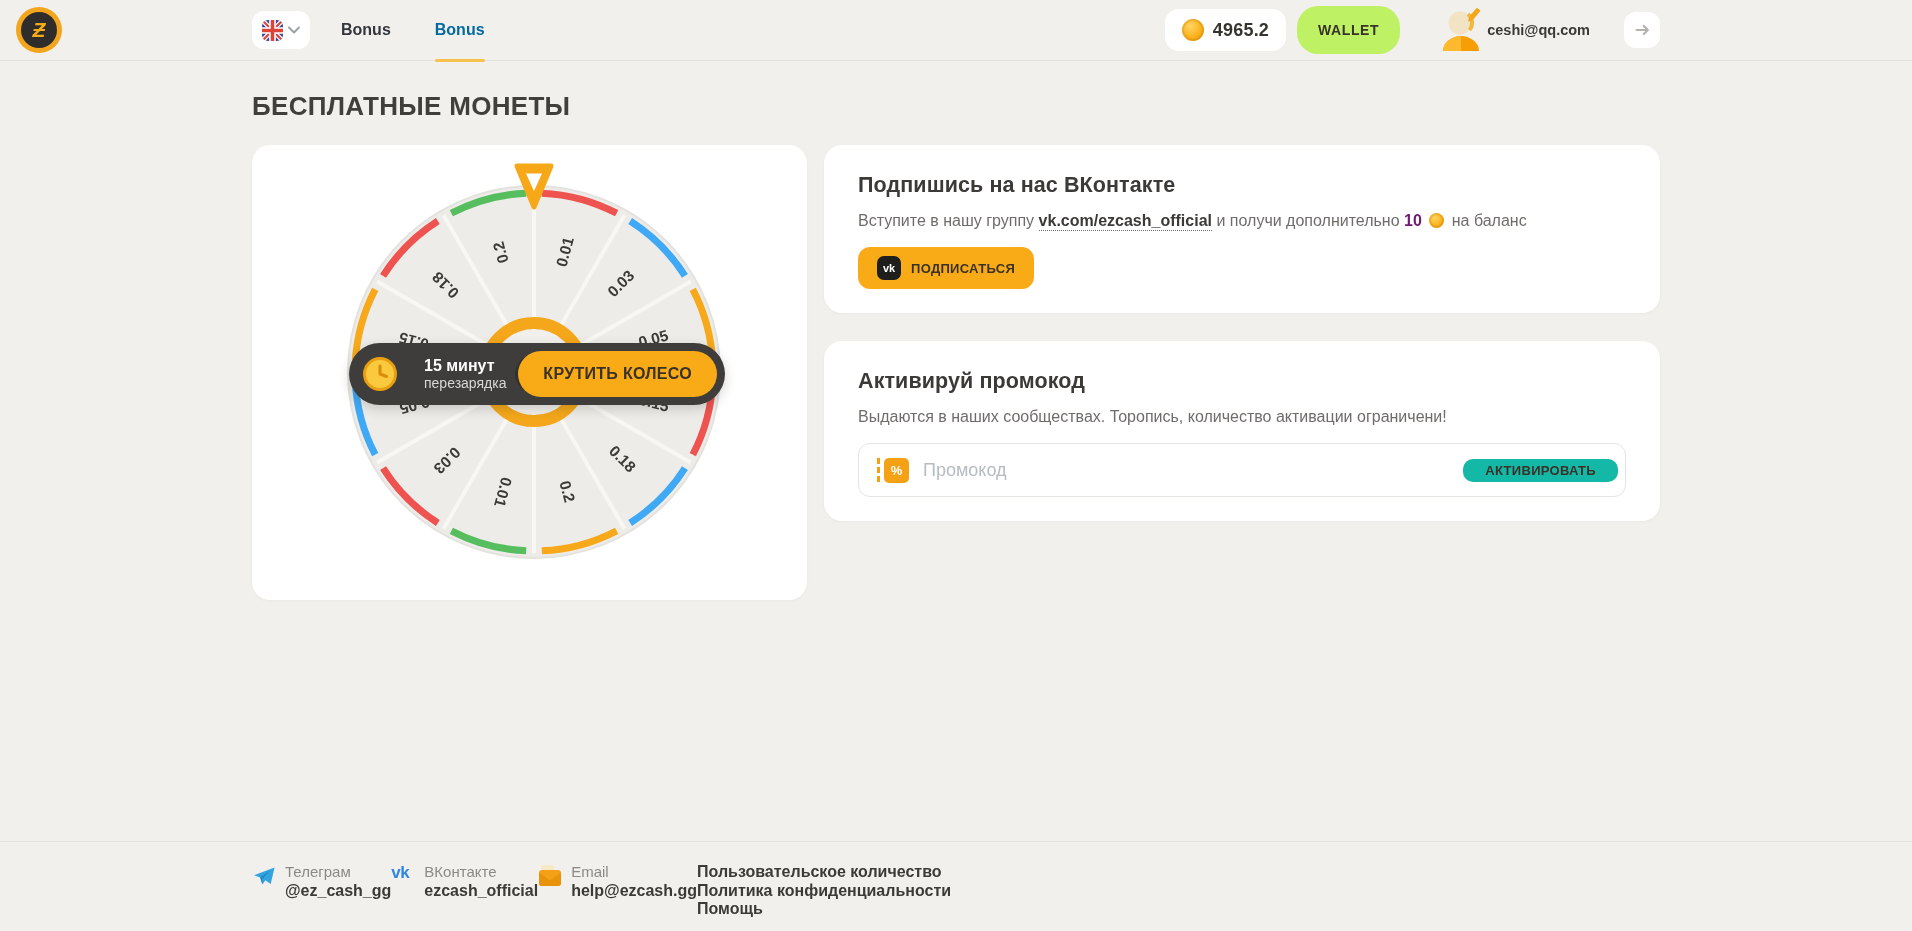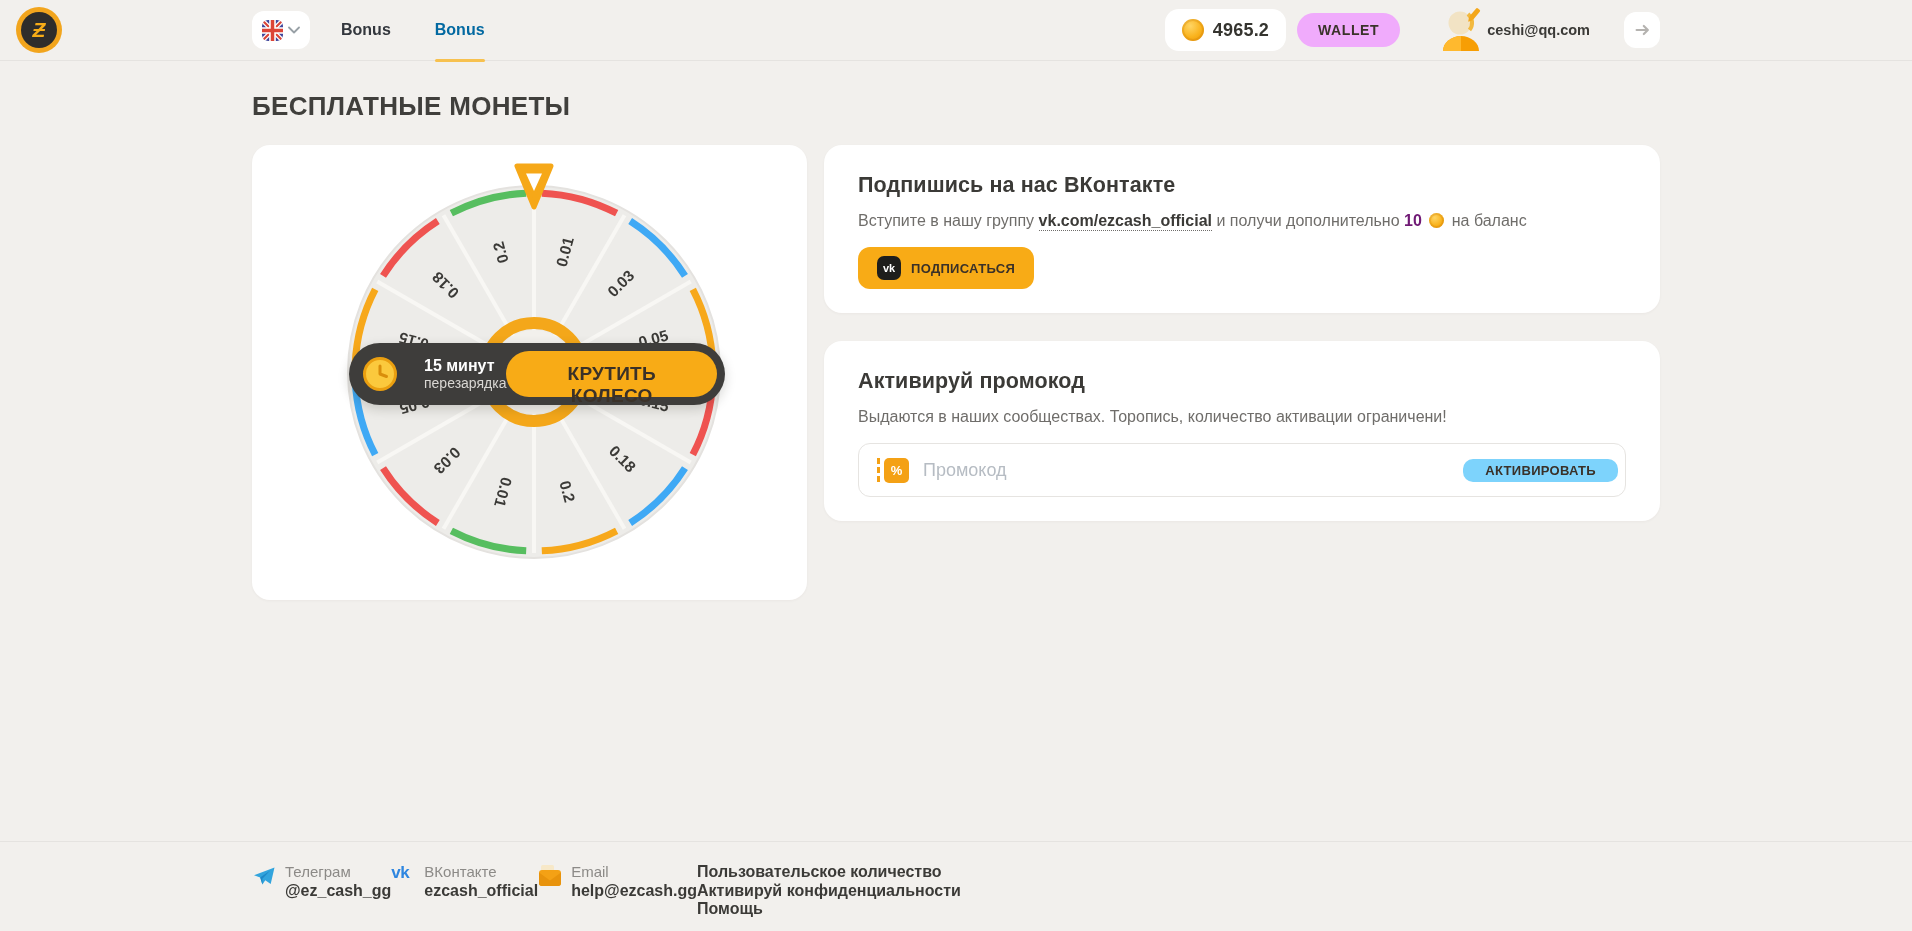--- a/index.html
+++ b/index.html
@@ -52,22 +52,22 @@
   }
   .coin {
     display: inline-block; border-radius: 50%;
     background: radial-gradient(circle at 38% 32%, #FFD564 0%, #F9B21C 55%, #E8920A 100%);
     box-shadow: inset 0 0 0 2px rgba(200,120,0,0.25);
   }
   .coin.c22 { width: 22px; height: 22px; }
   .coin.c15 { width: 15px; height: 15px; vertical-align: -2px; margin: 0 3px; }
   .balance-value { font-size: 18px; font-weight: 700; color: #35342F; letter-spacing: .2px; }
   .wallet-btn {
-    margin-left: 11px; height: 34px; border: none; border-radius: 21px; cursor: pointer;
-    background: #f0abfc; color: #3A332A; font-family: inherit;
+    margin-left: 11px; height: 48px; border: none; border-radius: 21px; cursor: pointer;
+    background: #bef264; color: #3A332A; font-family: inherit;
     font-size: 14px; font-weight: 700; letter-spacing: .6px; padding: 0 21px;
   }
   .avatar { margin-left: 37px; width: 48px; height: 48px; cursor: pointer; }
   .user-email { margin-left: 2px; font-size: 14.5px; font-weight: 600; color: #3B3A37; }
   .logout-btn {
     margin-left: 34px; width: 36px; height: 36px; background: #fff; border: none;
     border-radius: 12px; display: flex; align-items: center; justify-content: center; cursor: pointer;
   }
 
   
@@ -97,21 +97,21 @@
     content: ""; position: absolute; left: 166px; top: 12px;
     width: 38px; height: 38px; border-radius: 50%; background: rgba(18,17,15,.25);
   }
   .clock-icon { margin-left: 13px; flex: 0 0 36px; }
   .cooldown-text { margin-left: 26px; }
   .cooldown-title { font-size: 16px; font-weight: 800; color: #FFFFFF; line-height: 19px; }
   .cooldown-sub { font-size: 14px; color: #D9D7D3; line-height: 17px; }
   .spin-btn {
     margin-left: auto; margin-right: 8px; height: 46px; border: none; border-radius: 23px;
     background: #F8AB16; color: #3A3128; font-family: inherit; cursor: pointer;
-    font-size: 19px; font-weight: 800; letter-spacing: .3px; padding: 12px 25px;
+    font-size: 16px; font-weight: 800; letter-spacing: .3px; padding: 12px 25px;
     position: relative; z-index: 3;
   }
 
   
   .right-col { flex: 1; display: flex; flex-direction: column; gap: 28px; }
   .vk-card { height: 168px; padding: 28px 34px; }
   .promo-card { height: 180px; padding: 28px 34px; }
   .card-title { font-size: 21.5px; font-weight: 700; color: #3B3A37; letter-spacing: .1px; }
   .card-text { margin-top: 12px; font-size: 16px; color: #6F6D6A; line-height: 21px; }
   .card-text b { color: #701a75; }
@@ -142,21 +142,21 @@
     width: 25px; height: 25px; background: #F4A115; border-radius: 5px;
     color: #fff; font-size: 13px; font-weight: 800;
     display: flex; align-items: center; justify-content: center;
   }
   .promo-input {
     flex: 1; margin-left: 14px; border: none; outline: none; background: transparent;
     font-family: inherit; font-size: 18px; color: #3B3A37;
   }
   .promo-input::placeholder { color: #B6BCC3; }
   .activate-btn {
-    height: 23px; border: none; border-radius: 10px; background: #7dd3fc;
+    height: 23px; border: none; border-radius: 10px; background: #14b8a6;
     padding: 0 22px; cursor: pointer;
   }
 
   
   footer { flex: 0 0 90px; border-top: 1px solid #E5E3E0; }
   .footer-row { display: flex; padding-top: 21px; align-items: flex-start; }
   .contact { display: flex; gap: 9px; }
   .contact-icon { flex: 0 0 24px; margin-top: 1px; }
   .contact-label { font-size: 15px; color: #8C8A87; line-height: 18px; }
   .contact-value { font-size: 16px; font-weight: 700; color: #3B3A37; line-height: 18px; margin-top: 1px; }
@@ -340,19 +340,19 @@
           <rect x="1" y="6" width="22" height="16" rx="3" fill="#F4A115"></rect>
           <path d="M1 8.5 L12 16.5 L23 8.5 V19 a3 3 0 0 1 -3 3 H4 a3 3 0 0 1 -3 -3 Z" fill="#E8930C"></path>
         </svg>
         <div>
           <div class="contact-label">Email</div>
           <div class="contact-value">help@ezcash.gg</div>
         </div>
       </div>
       <div class="footer-links">
         <a class="footer-link">Пользовательское количество</a>
-        <a class="footer-link">Активируй конфиденциальности</a>
+        <a class="footer-link">Политика конфиденциальности</a>
         <a class="footer-link">Помощь</a>
       </div>
     </div>
   </footer>
 
 </div>
 
 </body></html>

